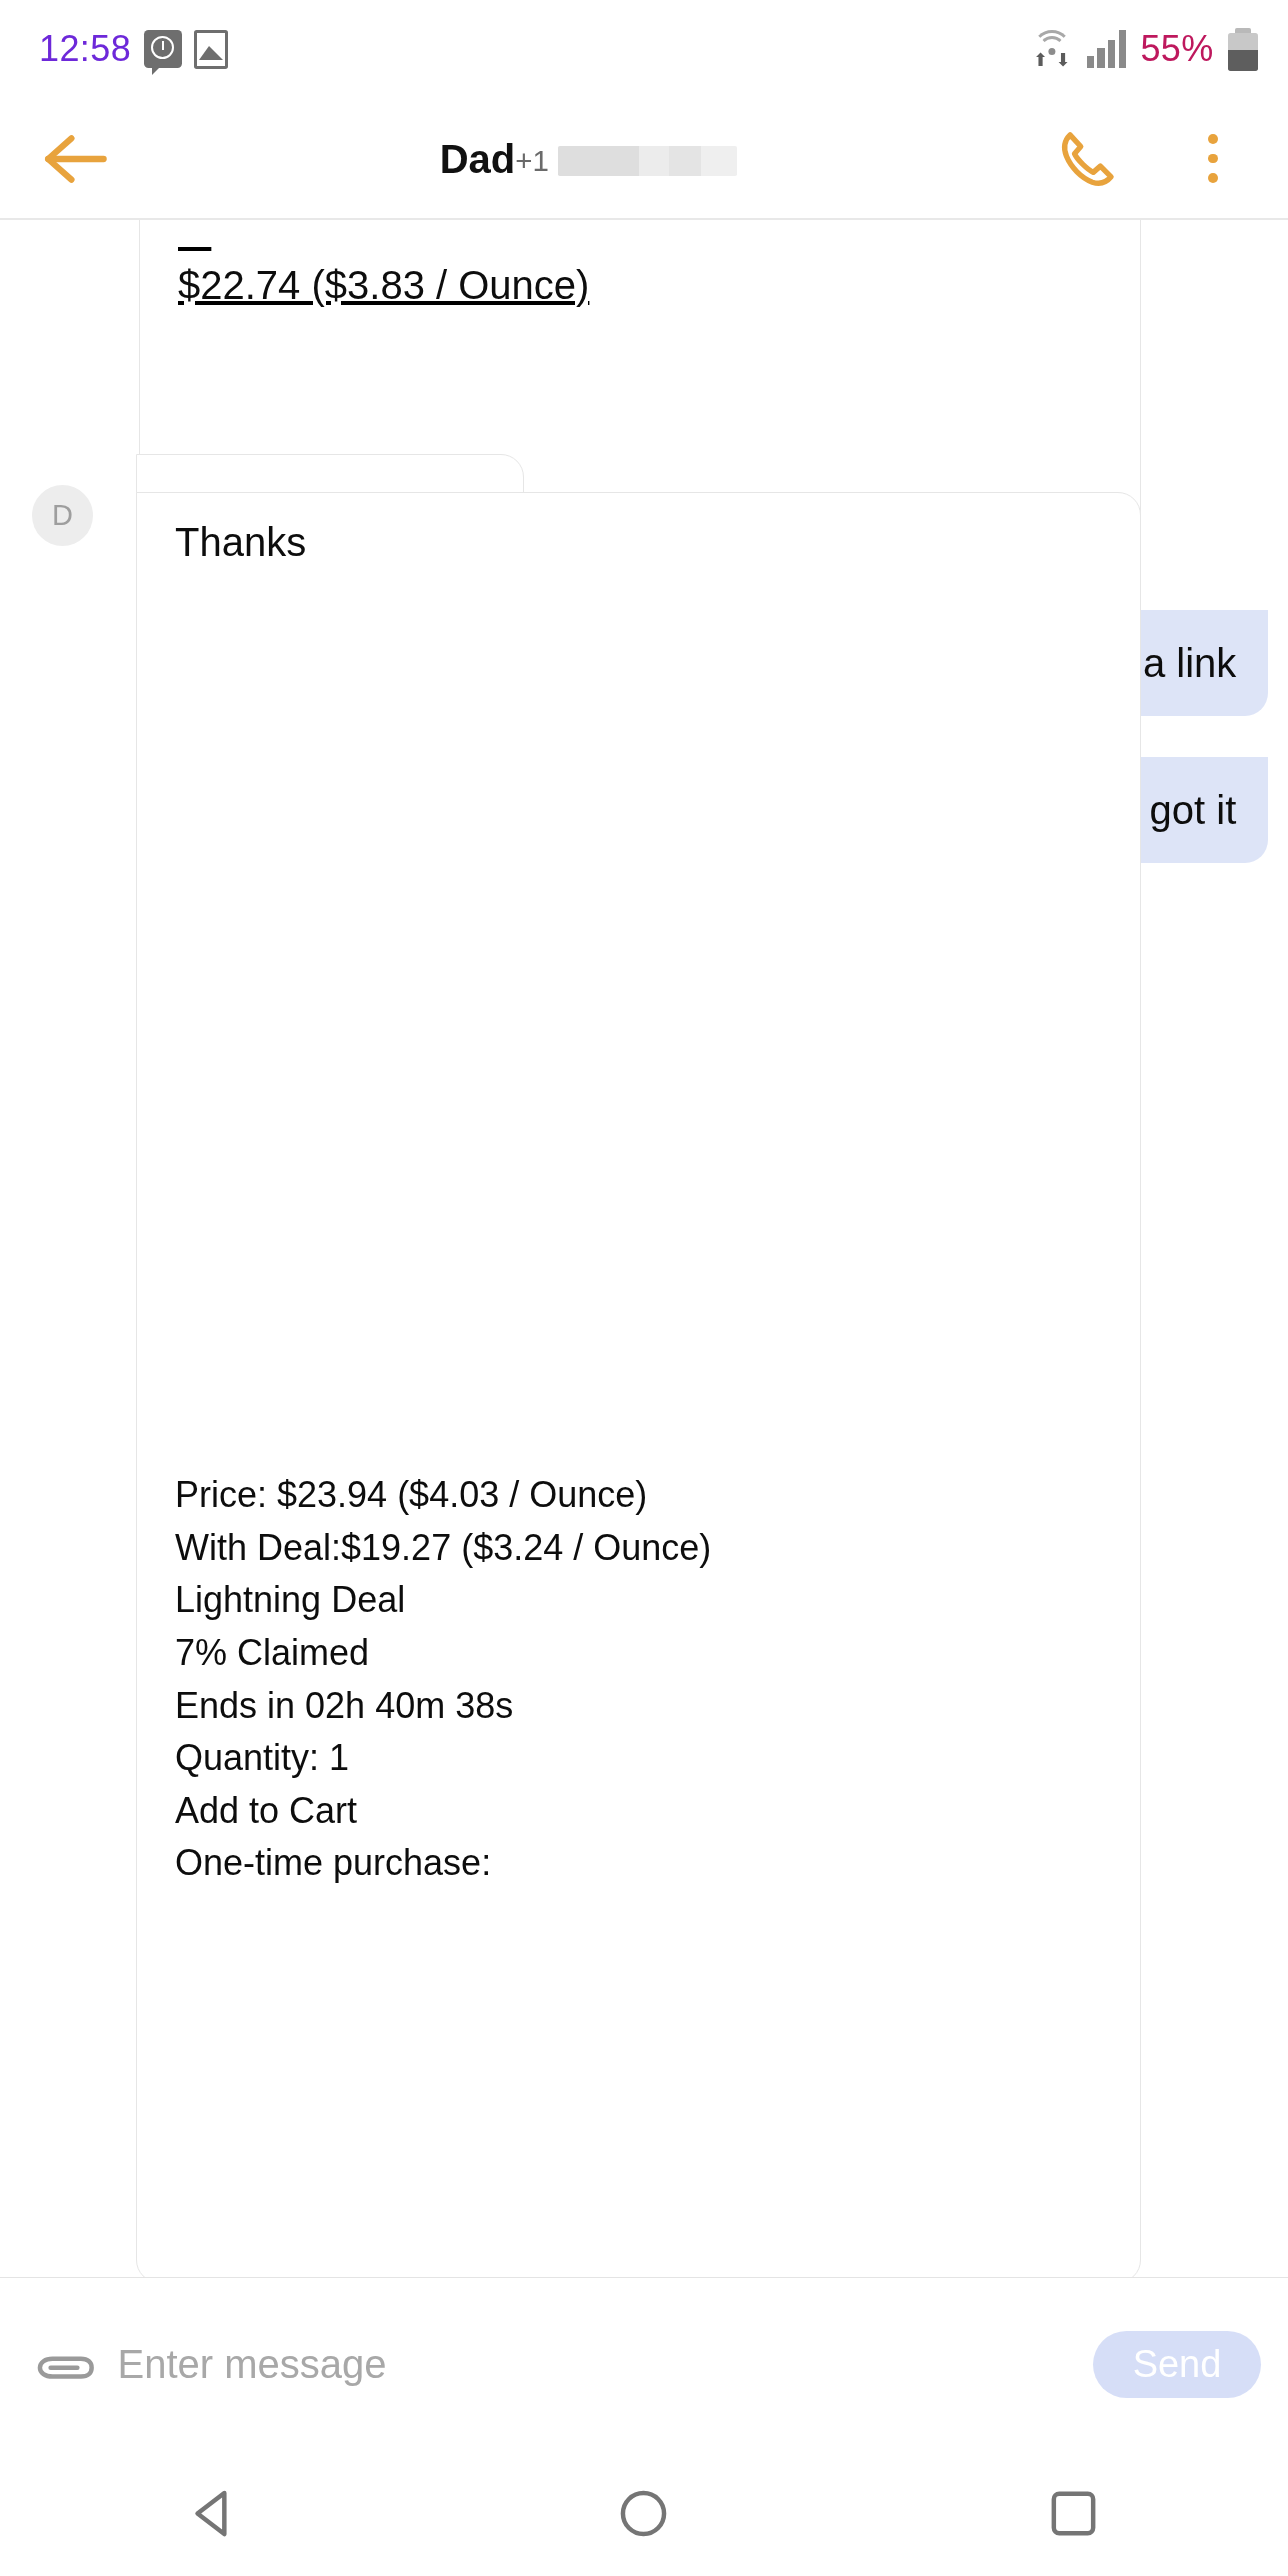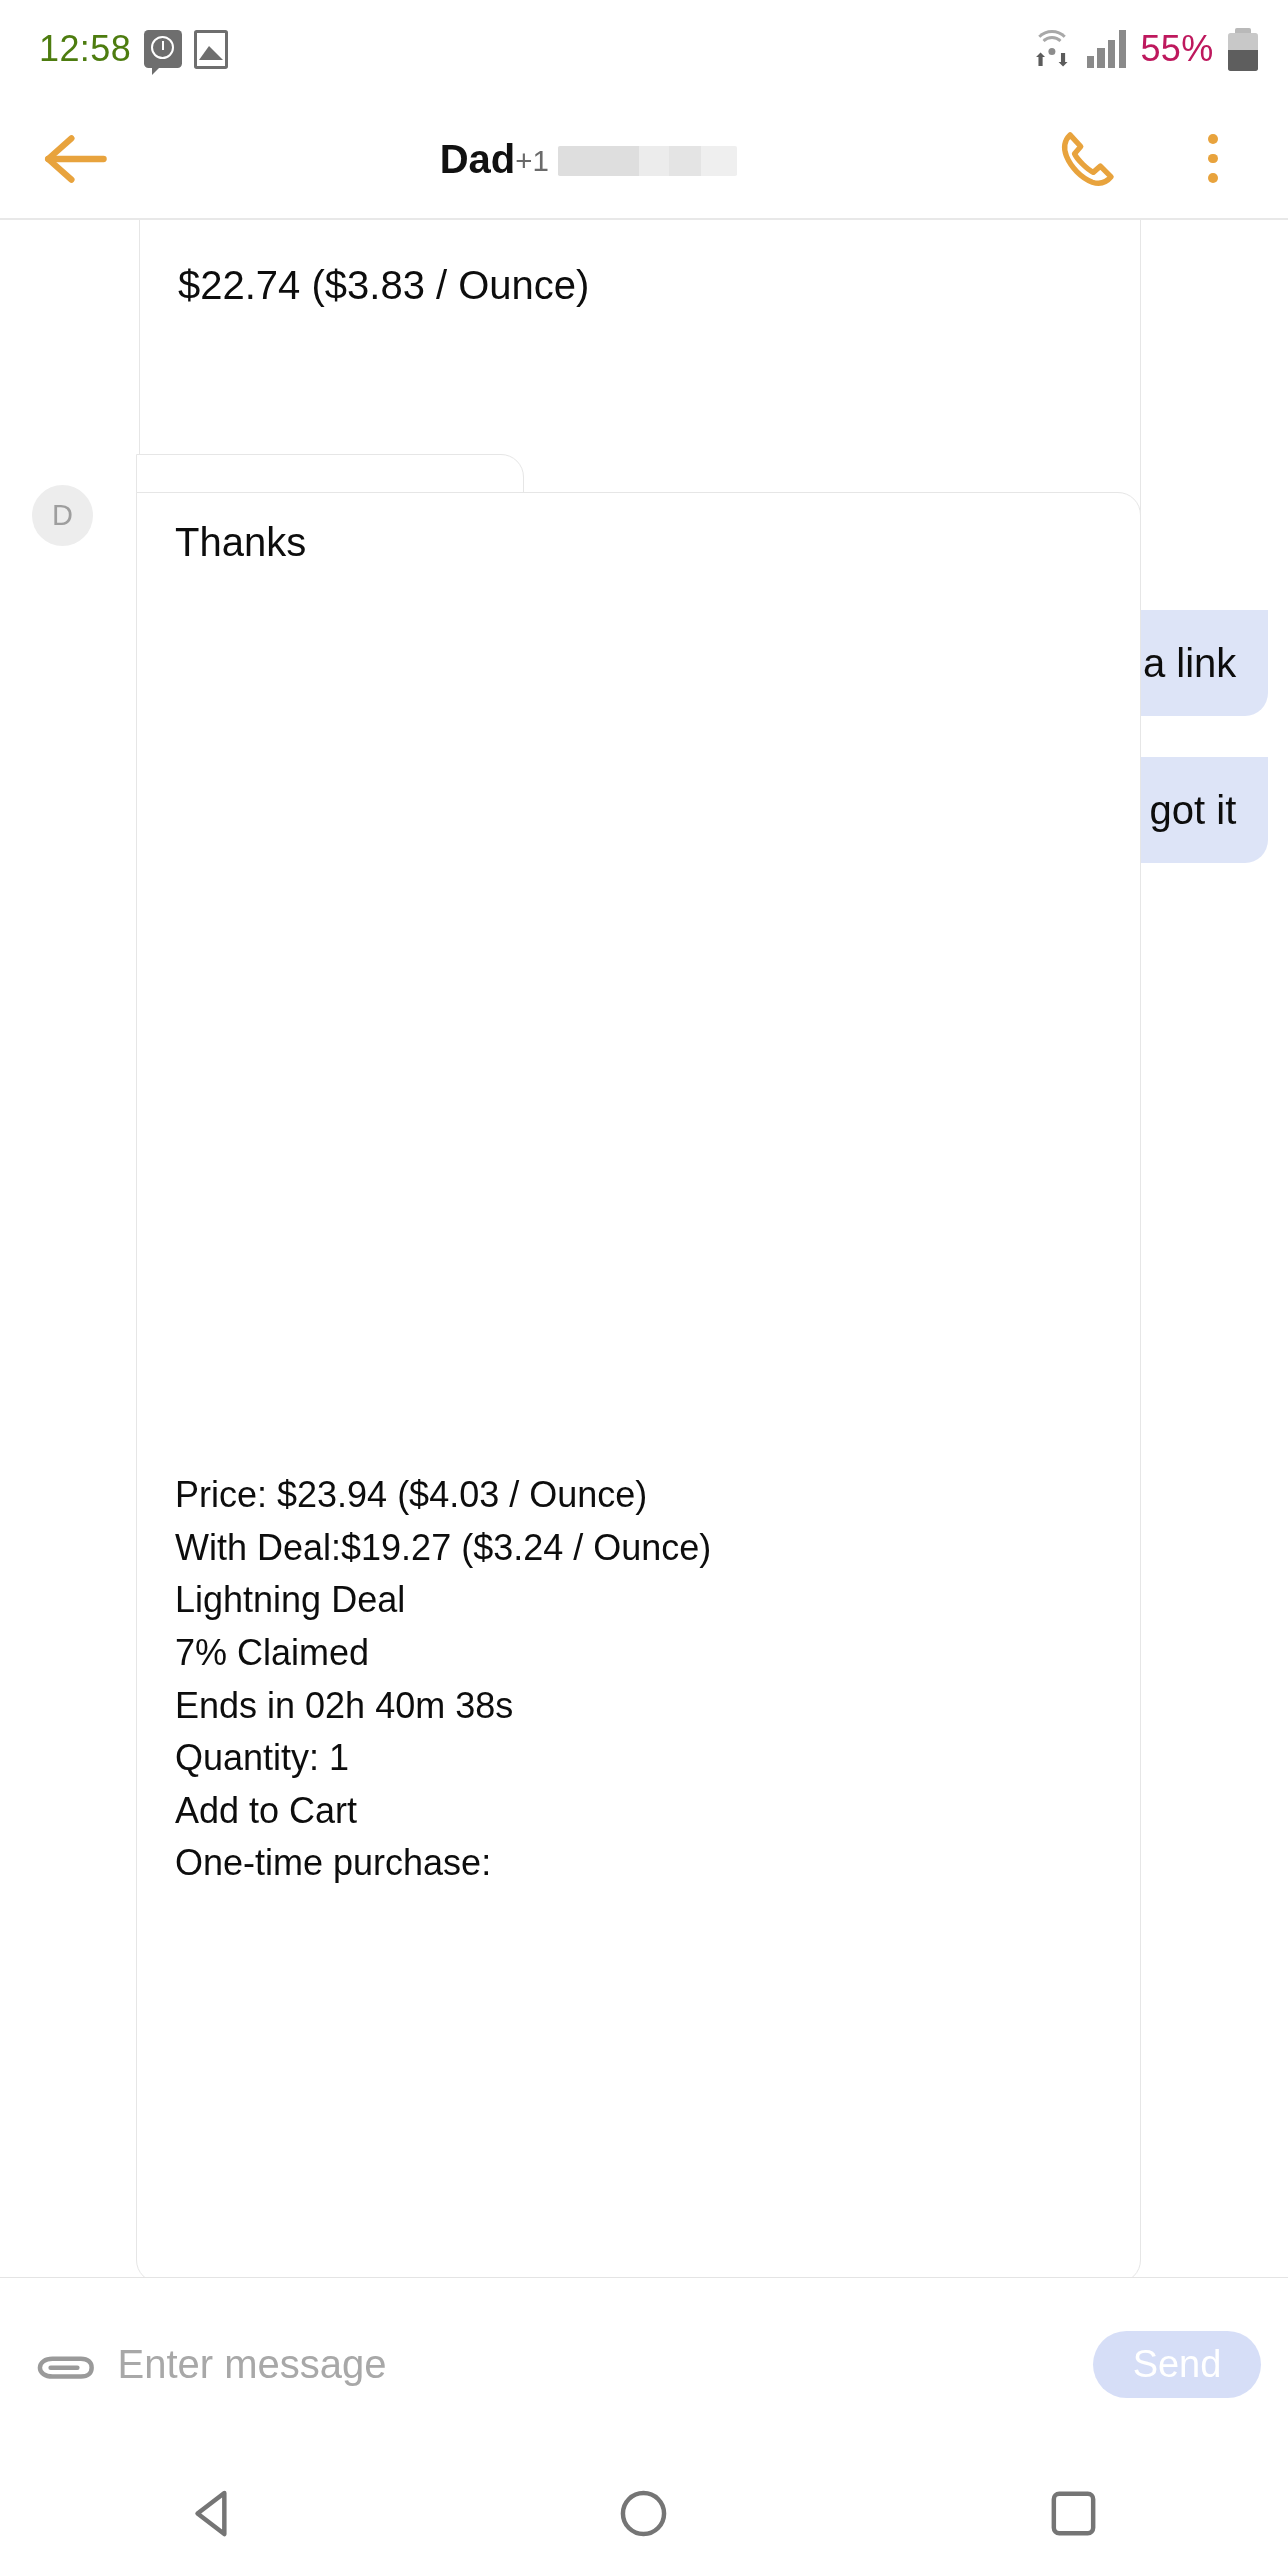--- a/index.html
+++ b/index.html
@@ -12,21 +12,21 @@
   #screen { position:relative; width:1288px; height:2576px; background:#ffffff; }
 
   
   .status-bar {
     position:absolute; top:0; left:0; width:1288px; height:98px;
     display:flex; align-items:center; justify-content:space-between;
     padding:0 30px 0 39px; background:#ffffff;
   }
   .status-left { display:flex; align-items:center; gap:12.5px; }
   .status-right { display:flex; align-items:center; gap:14.3px; }
-  .status-clock { font-size:36px; color:#4d7c0f; letter-spacing:0.4px; }
+  .status-clock { font-size:36px; color:#6d28d9; letter-spacing:0.4px; }
   .status-pct { font-size:36px; color:#be185d; letter-spacing:0.4px; }
 
   .ic-msgclock { width:38px; height:38px; background:#6e6e6e; border-radius:4.5px; position:relative; }
   .ic-msgclock::after {
     content:""; position:absolute; left:8px; bottom:-7.2px;
     border-left:8px solid #6e6e6e; border-bottom:8px solid transparent;
   }
   .ic-msgclock .dial {
     position:absolute; left:7.2px; top:6.3px; width:23px; height:23px;
     border:2.7px solid #ffffff; border-radius:50%;
@@ -113,21 +113,21 @@
 
   .bubble-in {
     position:absolute; background:#ffffff; border:1.8px solid #e6e6e6;
     border-radius:23px; border-top-left-radius:0;
   }
   .bubble-in .txt { font-size:40px; color:#0d0d0d; line-height:1.08; white-space:pre; }
 
   
   .b-first {
     left:139px; top:-38px; width:1002px; height:463px;
-    padding:27px 0 0 38px; border-radius:23px; border-top-left-radius:23px;
+    padding:27px 0 0 38px; border-radius:23px; border-top-left-radius:23px;text-decoration:underline;
   }
   .b-first .clip-line { font-size:40px; color:#0d0d0d; line-height:1.08; }
   .b-first .ln { font-size:40px; color:#0d0d0d; line-height:1.09; margin-top:10.7px; }
 
   
   .b-try {
     left:136px; top:234px; width:388px; height:111px;
     display:flex; align-items:center; padding-left:38px;
   }
   .ts { position:absolute; font-size:27px; color:#8c8c8c; }

